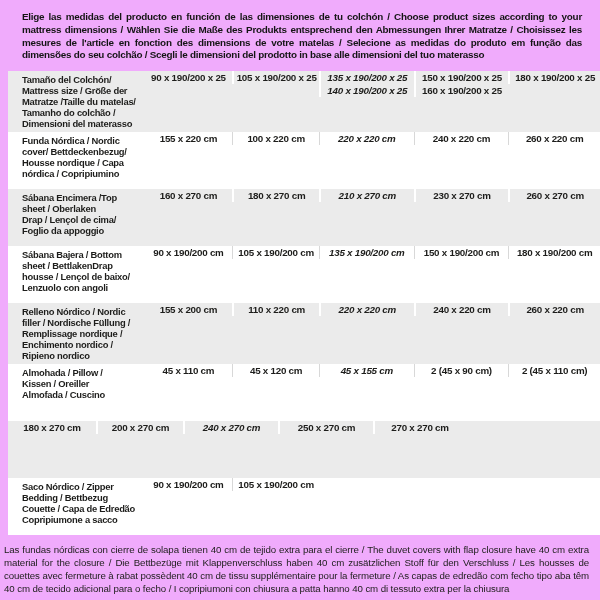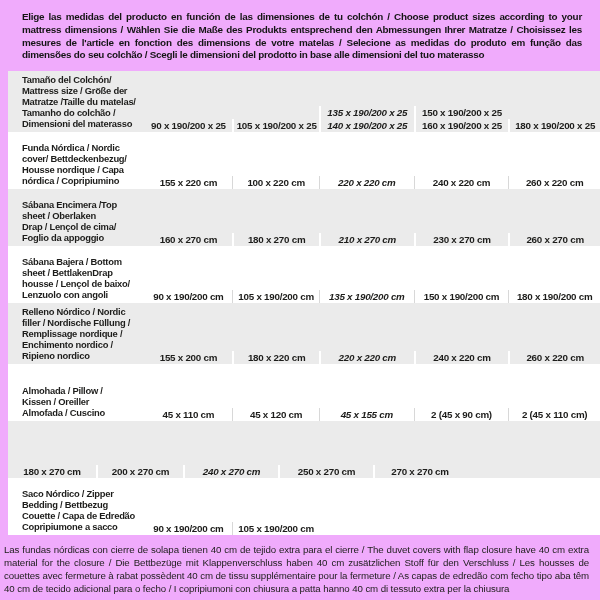--- a/index.html
+++ b/index.html
@@ -21,21 +21,21 @@
     letter-spacing: -0.25px;
     text-align: justify;
     color: #151515;
   }
   .size-table {
     margin: 9px 0 0 8px;
     width: 592px;
   }
   .trow {
     display: flex;
-    align-items: flex-end;
+    align-items: flex-start;
     min-height: 57px;
     background: #ffffff;
   }
   .trow.alt { background: #ebebeb; }
   .cell-label {
     width: 137px;
     box-sizing: border-box;
     padding: 3px 4px 3px 14px;
     font-size: 9.4px;
     line-height: 11px;
@@ -135,21 +135,21 @@
       <div class="cell-val c5">180 x 190/200 cm</div>
     </div>
 
     <div class="trow alt">
       <div class="cell-label">Relleno Nórdico / Nordic
 filler / Nordische Füllung /
 Remplissage nordique /
 Enchimento nordico /
 Ripieno nordico</div>
       <div class="cell-val c1">155 x 200 cm</div>
-      <div class="cell-val c2">180 x 220 cm</div>
+      <div class="cell-val c2">110 x 220 cm</div>
       <div class="cell-val c3">220 x 220 cm</div>
       <div class="cell-val c4">240 x 220 cm</div>
       <div class="cell-val c5">260 x 220 cm</div>
     </div>
 
     <div class="trow">
       <div class="cell-label">Almohada  / Pillow /
 Kissen / Oreiller
 Almofada / Cuscino</div>
       <div class="cell-val c1">45 x 110 cm</div>

